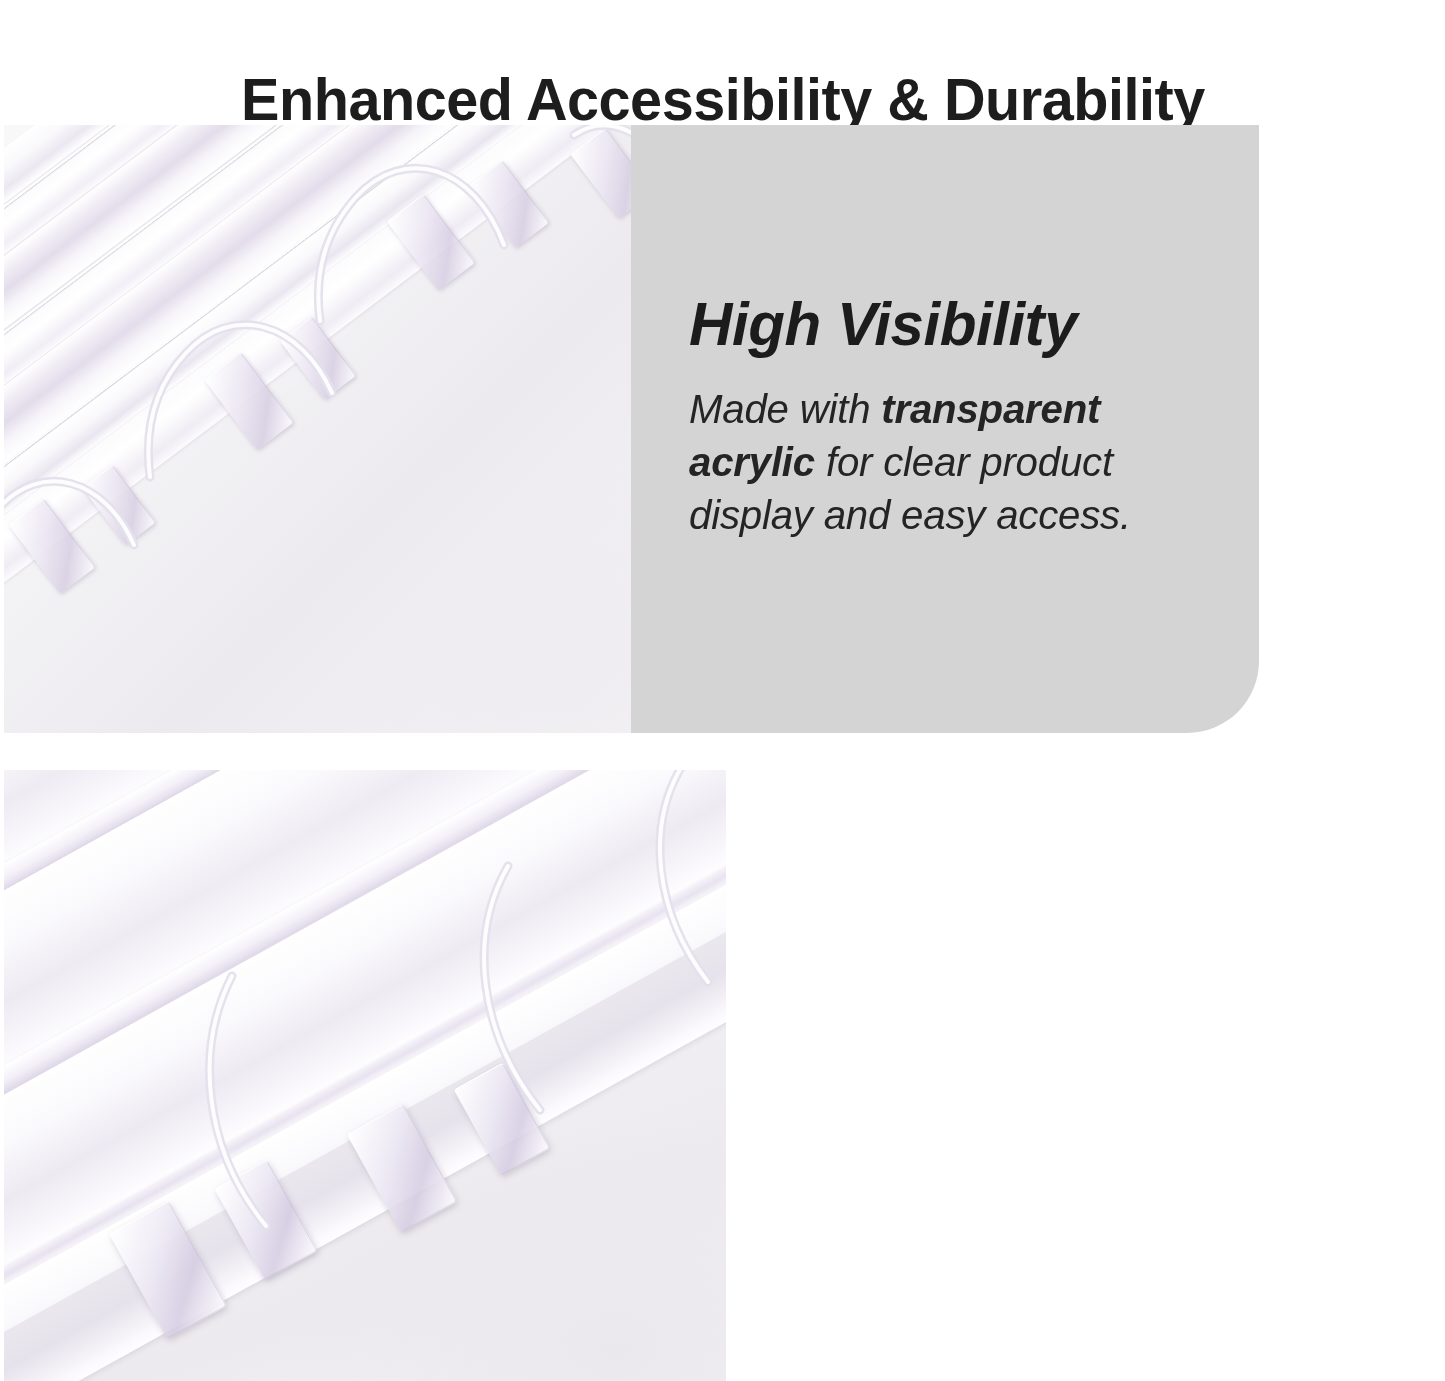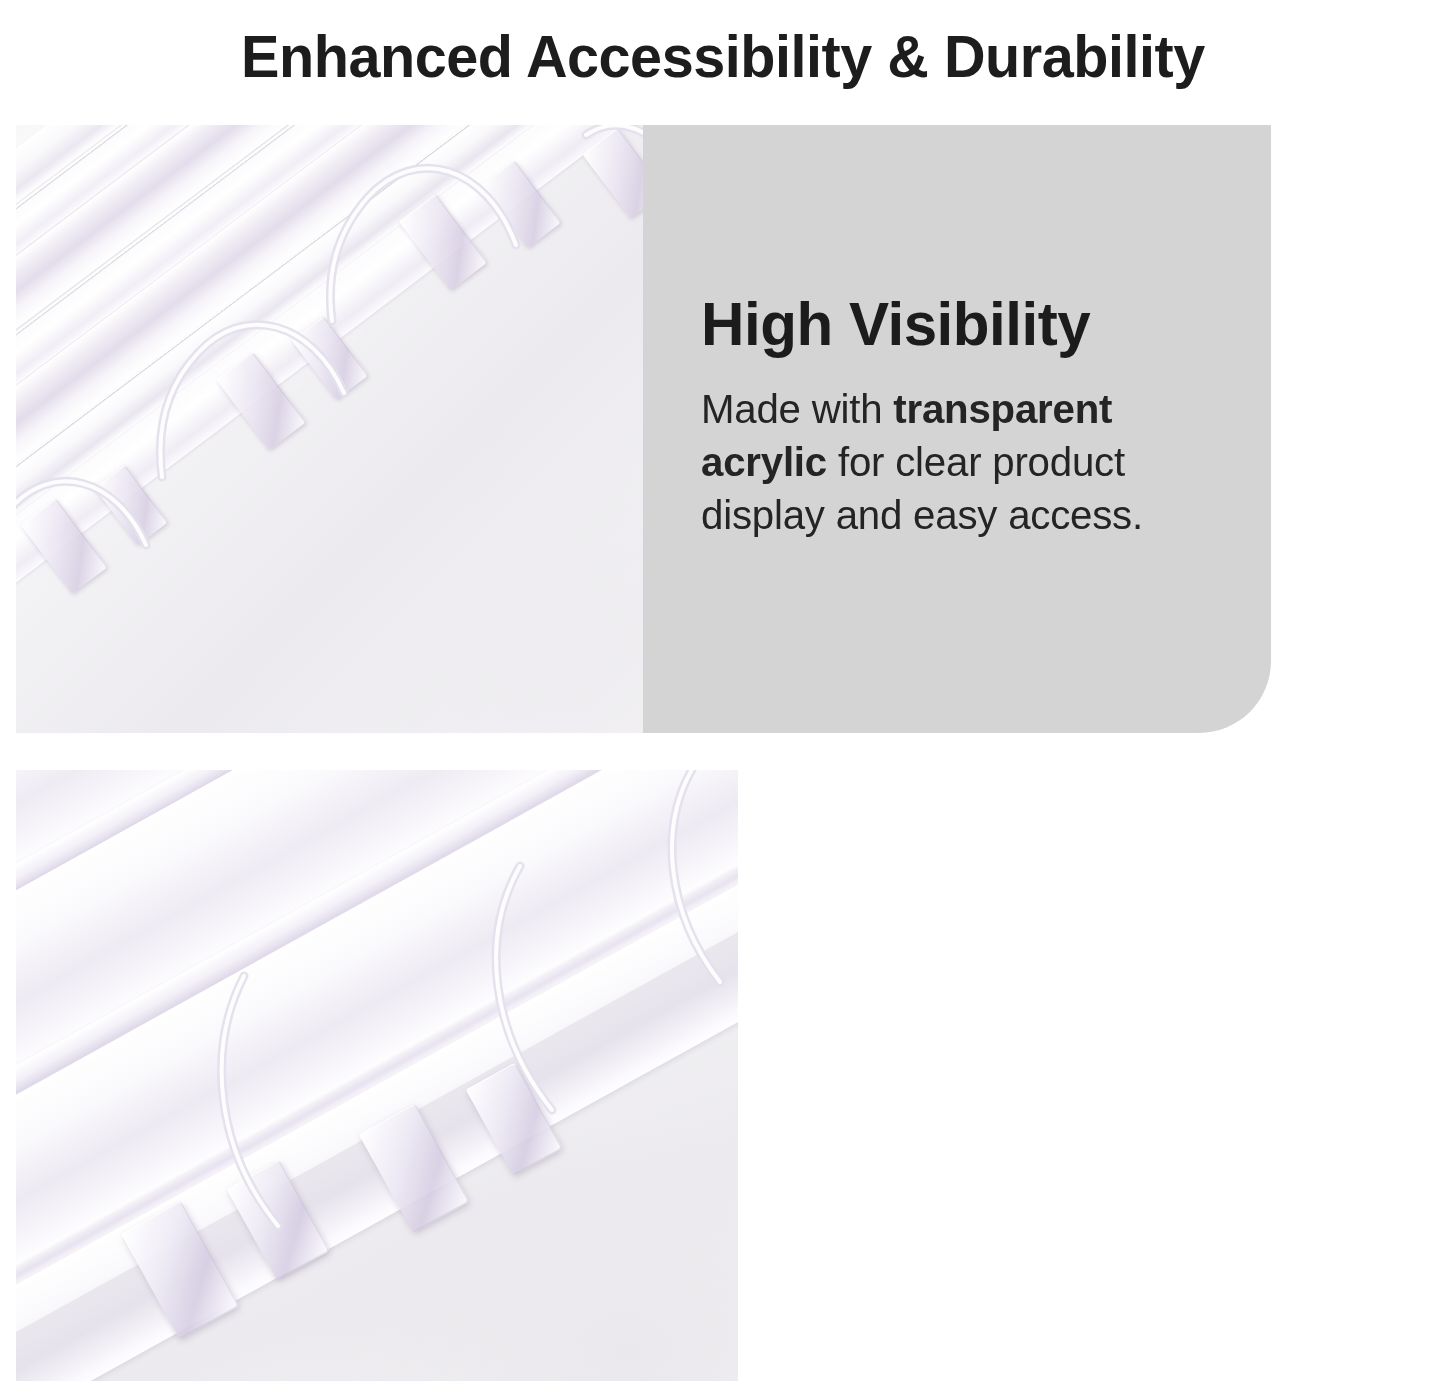--- a/index.html
+++ b/index.html
@@ -15,47 +15,48 @@
   .page {
     position:relative;
     width:1445px;
     height:1381px;
     background:#ffffff;
   }
 
   
   .title-bar {
     position:absolute;
-    left:0; top:0;
+    left:0; top:12px;
     width:1445px;
     height:118px;
     display:flex;
-    align-items:center;
+    align-items:flex-end;
     justify-content:center;
     background:#ffffff;
   }
   .title {
     font-family:"Liberation Sans Narrow","Liberation Sans",sans-serif;
     font-weight:bold;
     font-size:60px;
     line-height:60px;
     letter-spacing:-0.5px;
     color:#1d1d1d;
     transform:scaleX(0.96);
     transform-origin:center top;
     margin-top:-4px;
     white-space:nowrap;
   }
 
   
   .section {
     position:absolute;
-    left:16px;
+    left:4px;
     width:1255px;
     display:flex;
+    font-style:italic;
   }
   .section-top    { top:125px; height:608px; }
   .section-bottom { top:770px; height:611px; }
 
   .pane { position:relative; overflow:hidden; }
   .pane-photo { width:722px; height:100%; }
   .pane-text  { width:723px; height:100%; background:#d4d4d4; }
 
   .section-top .pane-text {
     border-bottom-right-radius:72px;

